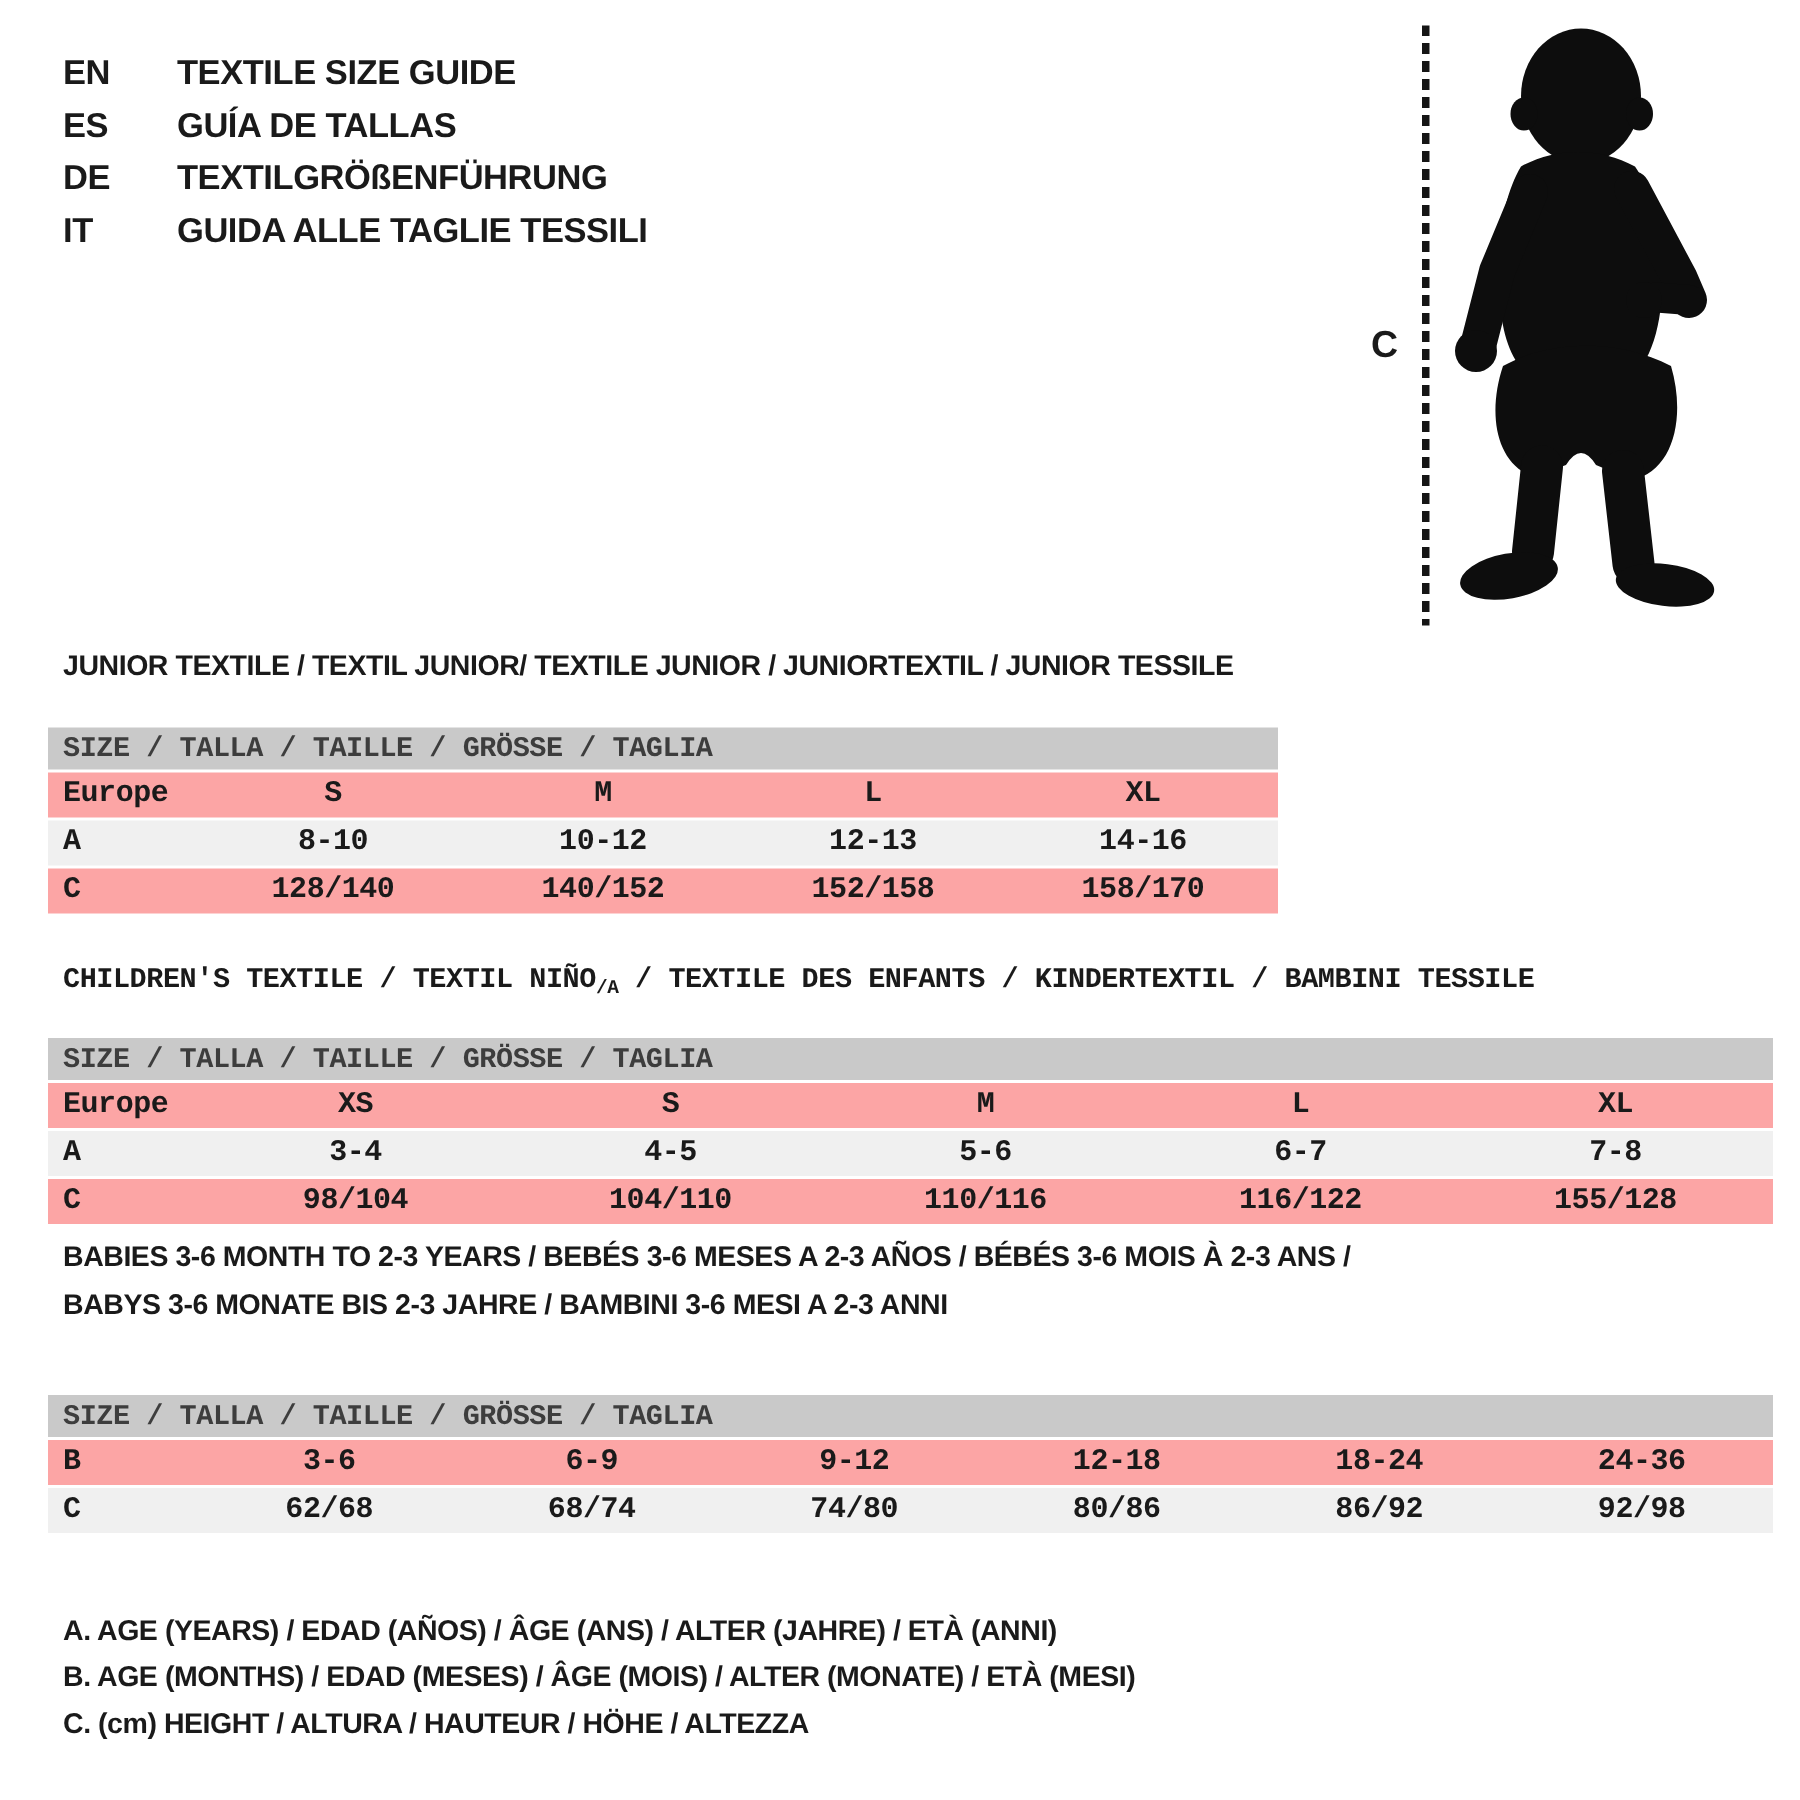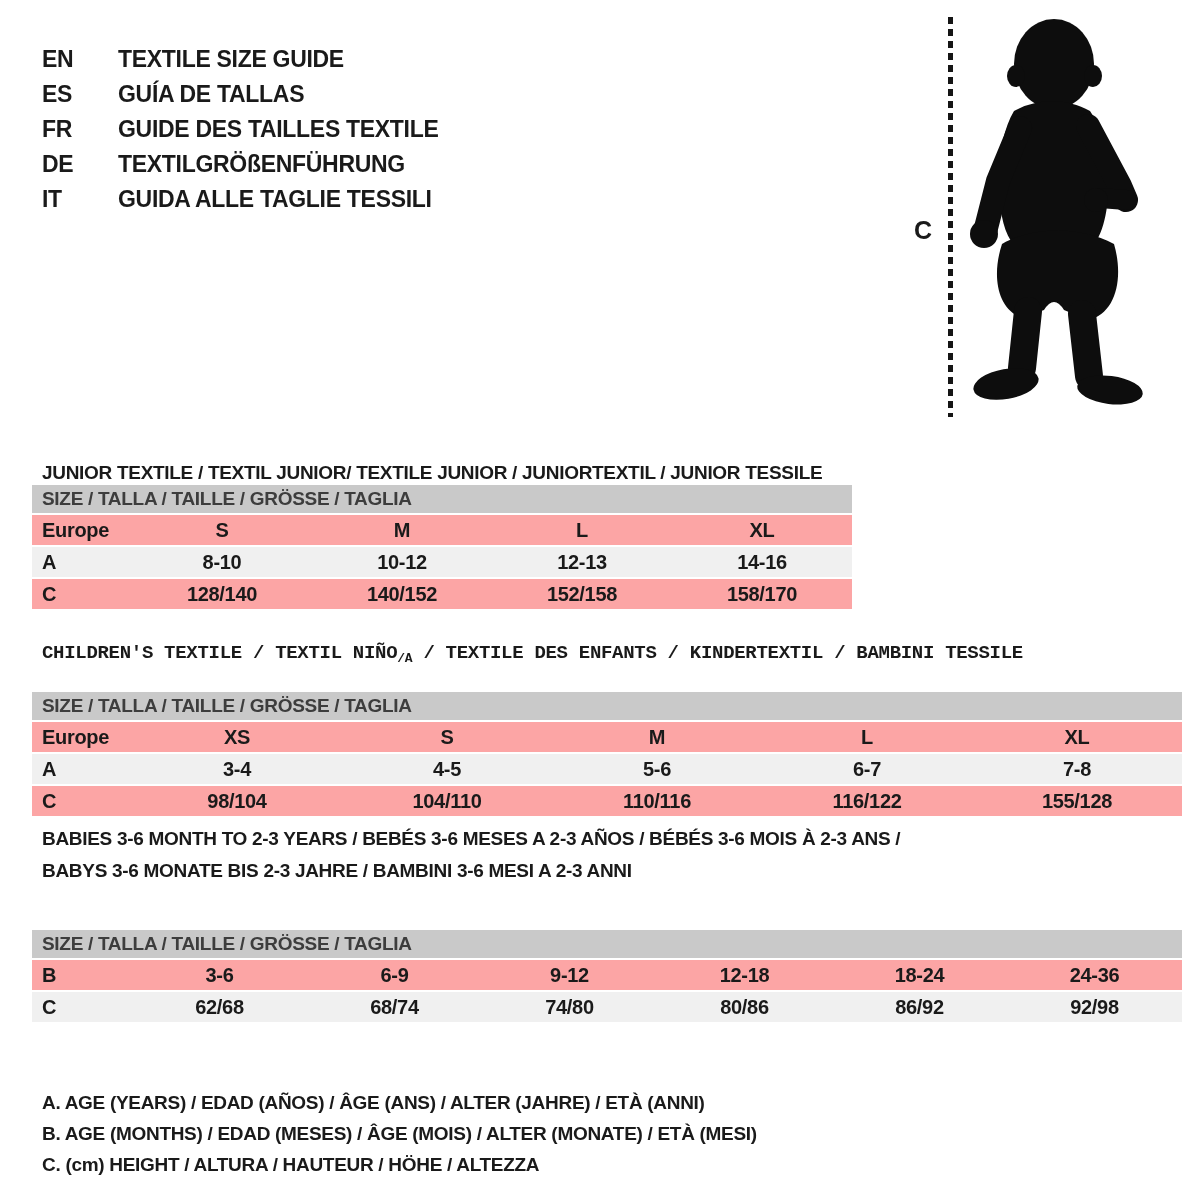--- a/index.html
+++ b/index.html
@@ -4,72 +4,68 @@
 <style>
   * { margin:0; padding:0; box-sizing:border-box; }
   html,body { background:#ffffff; }
   body { font-family:"Liberation Sans","DejaVu Sans",sans-serif; color:#1a1a1a; }
   #canvas {
     position:relative; width:1200px; height:1200px; background:#ffffff;
     overflow:hidden; font-weight:700; letter-spacing:-0.3px;
   }
 
   
-  .lang-block { position:absolute; left:42px; top:42px; }
+  .lang-block { position:absolute; left:42px; top:31px; }
   .lang-row { display:flex; height:35px; line-height:35px; font-size:23px; }
   .lang-code { width:76px; }
 
   
   .measure-line {
     position:absolute; left:948px; top:17px; width:5px; height:400px;
     background:repeating-linear-gradient(to bottom, #151515 0 7px, transparent 7px 12px);
   }
   .c-label { position:absolute; left:914px; top:216px; font-size:25px; }
   .baby-svg { position:absolute; left:962px; top:16px; width:190px; height:400px; overflow:visible; }
 
   
   .sec-heading { position:absolute; left:42px; font-size:19px; white-space:nowrap; }
   .sub-a { font-size:13px; vertical-align:-4px; }
 
   
-  .stable { position:absolute; left:32px; }
+  .stable { position:absolute; left:32px;font-family:Liberation Mono, monospace; }
   .w820  { width:820px; }
   .w1150 { width:1150px; }
   .size-bar {
     height:28px; line-height:28px; background:#c9c9c9; color:#3d3d3d;
     font-size:19px; padding-left:10px; margin-bottom:2px;
   }
   .trow { display:flex; height:30px; line-height:30px; font-size:20px; margin-bottom:2px; background:#fca5a5; }
   .trow.alt { background:#f0f0f0; }
   .trow .lbl { width:100px; padding-left:10px; }
   .trow .cell { flex:1; text-align:center; }
 
   
   .babies-heading { position:absolute; left:42px; top:823px; font-size:19px; line-height:32px; white-space:nowrap; }
 
   
-  .legend { position:absolute; left:42px; top:1072px; font-size:19px; line-height:31px;margin-top:15px; }
+  .legend { position:absolute; left:42px; top:1072px; font-size:19px; line-height:31px; }
 </style>
 </head>
 <body>
 
 <div id="canvas">
 
   <div class="lang-block">
     <div class="lang-row">
       <span class="lang-code">EN</span>
       <span>TEXTILE SIZE GUIDE</span>
     </div>
     <div class="lang-row">
       <span class="lang-code">ES</span>
       <span>GUÍA DE TALLAS</span>
-    </div>
-    <div class="lang-row">
-      <span class="lang-code">FR</span>
-      <span>GUIDE DES TAILLES TEXTILE</span>
     </div>
     <div class="lang-row">
       <span class="lang-code">DE</span>
       <span>TEXTILGRÖßENFÜHRUNG</span>
     </div>
     <div class="lang-row">
       <span class="lang-code">IT</span>
       <span>GUIDA ALLE TAGLIE TESSILI</span>
     </div>
   </div>
@@ -88,21 +84,21 @@
       <line x1="164" y1="184" x2="138" y2="182" stroke="#0d0d0d" stroke-width="20" stroke-linecap="round"></line>
       <circle cx="134" cy="184" r="12"></circle>
       <path d="M 40 228 C 30 258 34 292 60 302 L 82 294 Q 92 278 102 294 L 126 304 C 154 298 162 262 152 228 C 118 210 72 210 40 228 Z"></path>
       <line x1="66" y1="295" x2="60" y2="352" stroke="#0d0d0d" stroke-width="28" stroke-linecap="round"></line>
       <ellipse cx="44" cy="368" rx="33" ry="15" transform="rotate(-10 44 368)"></ellipse>
       <line x1="120" y1="298" x2="127" y2="360" stroke="#0d0d0d" stroke-width="28" stroke-linecap="round"></line>
       <ellipse cx="148" cy="374" rx="33" ry="14" transform="rotate(7 148 374)"></ellipse>
     </g>
   </svg>
 
-  <div class="sec-heading" style="top:434px;margin-top:28px;">JUNIOR TEXTILE / TEXTIL JUNIOR/ TEXTILE JUNIOR / JUNIORTEXTIL / JUNIOR TESSILE</div>
+  <div class="sec-heading" style="top:434px;">JUNIOR TEXTILE / TEXTIL JUNIOR/ TEXTILE JUNIOR / JUNIORTEXTIL / JUNIOR TESSILE</div>
   <div class="stable w820" style="top:485px;">
     <div class="size-bar">SIZE / TALLA / TAILLE / GRÖSSE / TAGLIA</div>
     <div class="trow">
       <div class="lbl">Europe</div>
       <div class="cell">S</div>
       <div class="cell">M</div>
       <div class="cell">L</div>
       <div class="cell">XL</div>
     </div>
     <div class="trow alt">

